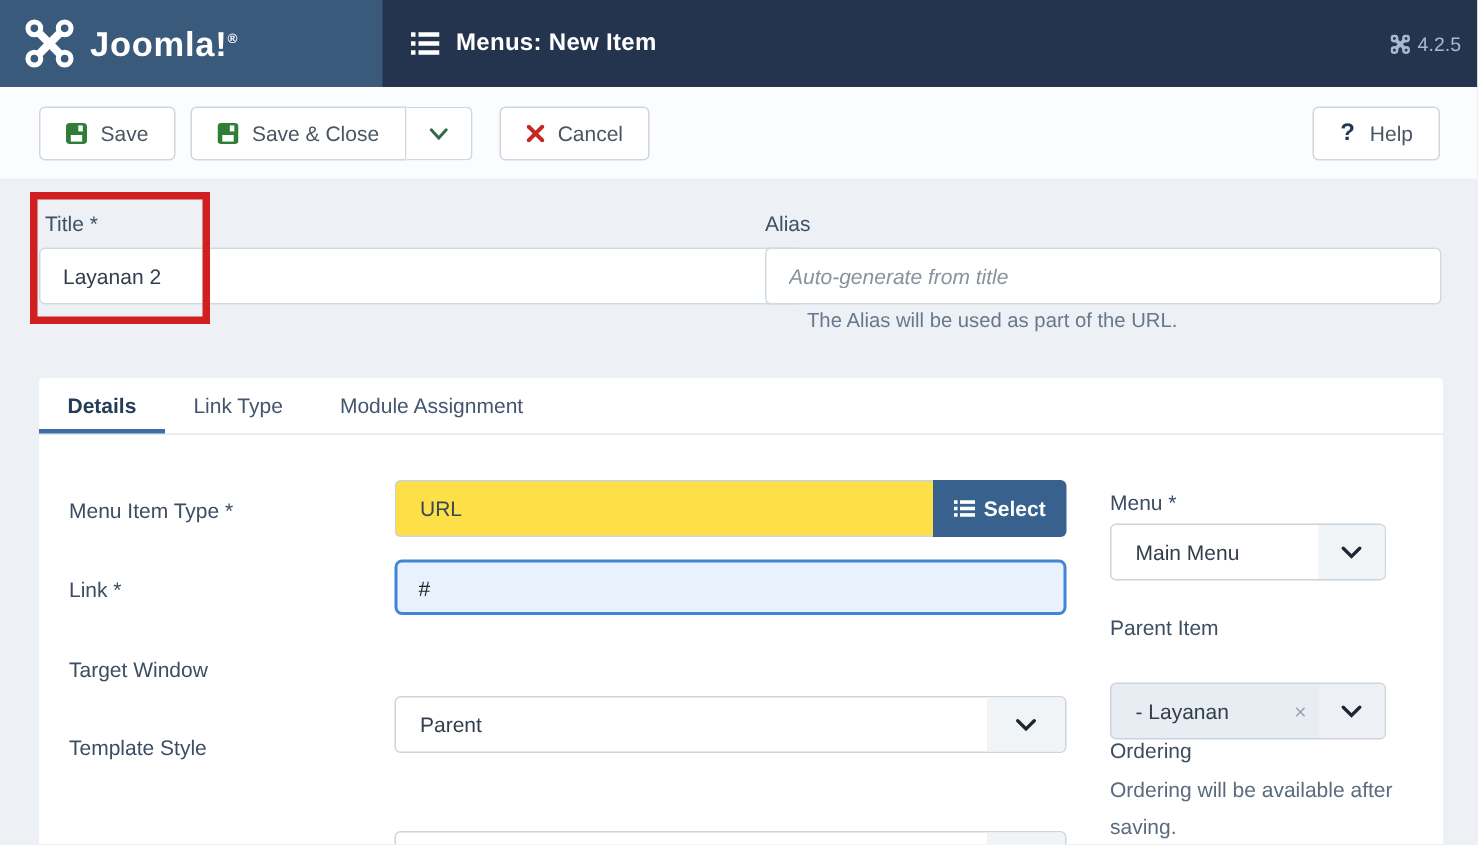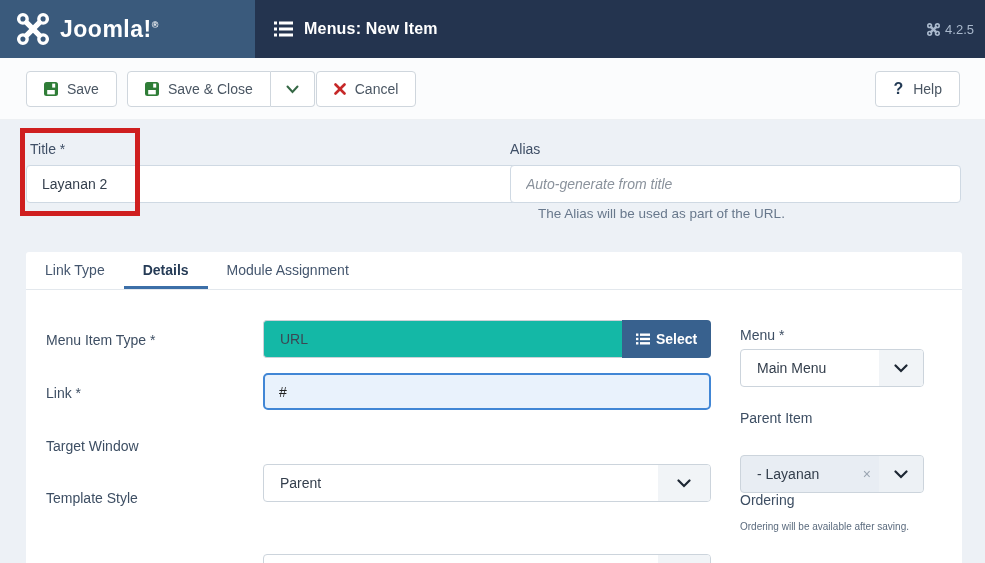--- a/index.html
+++ b/index.html
@@ -19,21 +19,21 @@
   .pill-circle{ width:28px; height:28px; border-radius:50%; background:#1e2c41; display:flex; align-items:center; justify-content:center; }
   .site-pill span{ color:#fff; font-size:13px; font-weight:bold; }
 
   
   .toolbar{ position:absolute; top:58px; left:0; width:100%; height:62px; background:#fbfcfd; border-bottom:1px solid #edf0f3; }
   .toolbar-left{ position:absolute; left:26px; top:13px; display:flex; align-items:center; }
   .btn{ display:inline-flex; align-items:center; gap:9px; height:36px; padding:0 17px; background:#fff; border:1px solid #cfd6dd; border-radius:4px; font-size:14px; color:#4a5663; cursor:pointer; }
   .btn-group{ display:inline-flex; margin-left:10px; }
   .btn-group .btn.main{ border-radius:4px 0 0 4px; }
   .btn-group .btn.caret{ border-radius:0 4px 4px 0; border-left:none; width:44px; padding:0; justify-content:center; color:#356845; }
-  .btn.cancel{ margin-left:1px; }
+  .btn.cancel{ margin-left:18px; }
   .btn.help{ position:absolute; right:25px; top:13px; gap:10px; }
   .qmark{ font-weight:bold; font-size:16px; color:#233a55; }
 
   
   .flabel{ position:absolute; font-size:14px; color:#3f4f66; }
   .tinput{ position:absolute; height:38px; background:#fff; border:1px solid #cfd9e3; border-radius:4px; padding:0 15px; font-size:14px; color:#333e4c; font-family:"Liberation Sans",sans-serif; }
   .tinput::placeholder{ font-style:italic; color:#8a929c; }
   .help-text{ position:absolute; font-size:13.5px; color:#68788c; }
 
   .red-box{ position:absolute; left:20px; top:128px; width:120px; height:88px; border:5px solid #cf1f1f; z-index:5; pointer-events:none; }
@@ -41,34 +41,34 @@
   
   .panel{ position:absolute; left:26px; top:252px; width:936px; height:311px; background:#fff; border-radius:3px 3px 0 0; }
   .tabs{ display:flex; height:38px; border-bottom:1px solid #e3e8ed; }
   .tab{ padding:0 19px; line-height:36px; font-size:14px; color:#44566e; cursor:pointer; border-bottom:3px solid transparent; }
   .tab.active{ font-weight:bold; color:#253b56; border-bottom-color:#3c6fa8; }
 
   
   .form-label{ position:absolute; left:20px; font-size:14px; color:#3d4e63; }
   .ctrl{ position:absolute; left:237px; width:448px; height:38px; }
   .itype-group{ display:flex; }
-  .itype-input{ flex:1; background:#14b8a6; border:1px solid #ccd2d8; border-right:none; border-radius:4px 0 0 4px; display:flex; align-items:center; padding-left:16px; font-size:14px; color:#3c4754; }
+  .itype-input{ flex:1; background:#fde047; border:1px solid #ccd2d8; border-right:none; border-radius:4px 0 0 4px; display:flex; align-items:center; padding-left:16px; font-size:14px; color:#3c4754; }
   .select-btn{ width:89px; background:#38618e; color:#fff; border-radius:0 4px 4px 0; display:flex; align-items:center; justify-content:center; gap:6px; font-size:14px; font-weight:bold; cursor:pointer; }
   .link-input{ position:absolute; left:237px; width:448px; height:37px; background:#e9f2fc; border:2px solid #4186d5; border-radius:5px; padding:0 14px; font-size:14px; color:#222; font-family:"Liberation Sans",sans-serif; }
   .sel{ background:#fff; border:1px solid #ccd4dc; border-radius:4px; display:flex; align-items:center; padding-left:16px; font-size:14px; color:#333e4c; position:relative; cursor:pointer; }
   .sel .chev-zone{ position:absolute; right:0; top:0; bottom:0; width:52px; background:#f1f4f7; border-radius:0 3px 3px 0; display:flex; align-items:center; justify-content:center; color:#1d2733; }
 
   
   .rcol-label{ position:absolute; left:714px; font-size:14px; color:#3d4e63; }
   .rsel{ position:absolute; left:714px; width:184px; height:38px; }
   .rsel .chev-zone{ width:44px; }
   .combo{ background:#e8edf3;margin-top:22px; }
   .combo .chev-zone{ background:#edf1f5; }
   .combo .clear-x{ position:absolute; right:52px; color:#9aa5b1; font-size:14px; cursor:pointer; }
-  .ordering-help{ position:absolute; left:714px; width:220px; font-size:10px; color:#5b6b7e; line-height:25px; }
+  .ordering-help{ position:absolute; left:714px; width:220px; font-size:14px; color:#5b6b7e; line-height:25px; }
 
   svg{ display:block; }
 </style>
 </head>
 <body>
 
 <div class="screen">
 
   <div class="header">
     <div class="logo-sec">
@@ -169,22 +169,22 @@
   <input class="tinput" style="left: 26px; top: 165px; width: 507px;" value="Layanan 2">
 
   <span class="flabel" style="left:510px; top:141px;">Alias</span>
   <input class="tinput" style="left: 510px; top: 165px; width: 451px;" placeholder="Auto-generate from title">
   <span class="help-text" style="left:538px; top:206px;">The Alias will be used as part of the URL.</span>
 
   <div class="red-box"></div>
 
   <div class="panel">
     <div class="tabs">
+      <div class="tab active">Details</div>
       <div class="tab">Link Type</div>
-      <div class="tab active">Details</div>
       <div class="tab">Module Assignment</div>
     </div>
 
     <span class="form-label" style="top:80px;">Menu Item Type *</span>
     <div class="ctrl itype-group" style="top:68px;">
       <div class="itype-input">URL</div>
       <div class="select-btn">
         <span>
           <svg width="14" height="12" viewBox="0 0 14 12" fill="#fff">
             <rect x="0" y="0.5" width="2.4" height="2.4"></rect>

